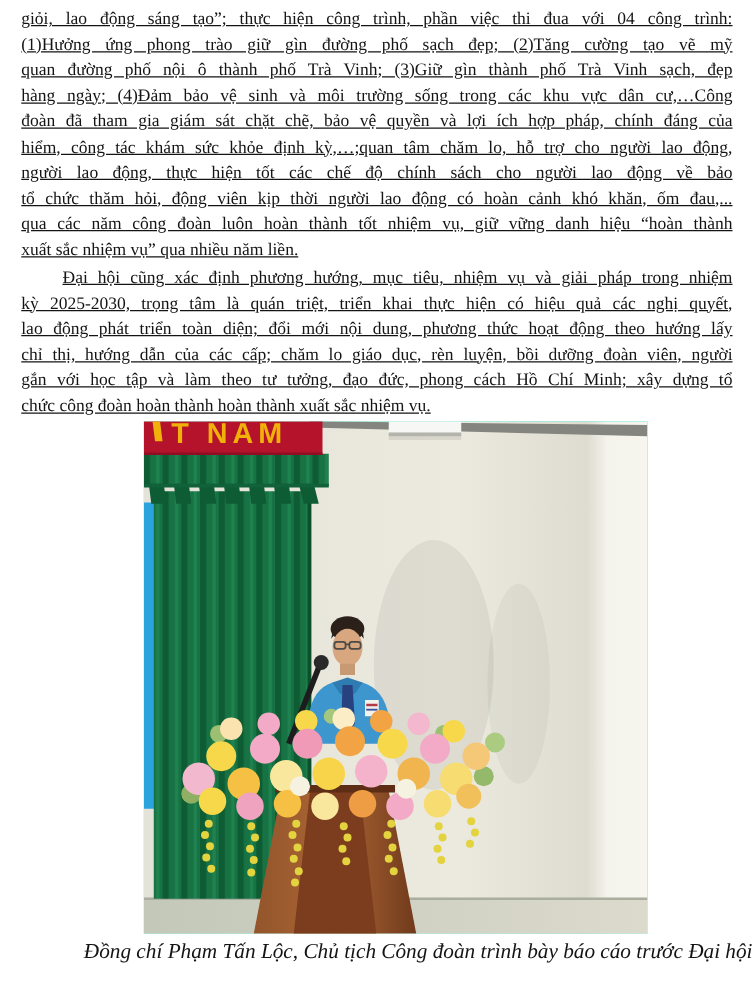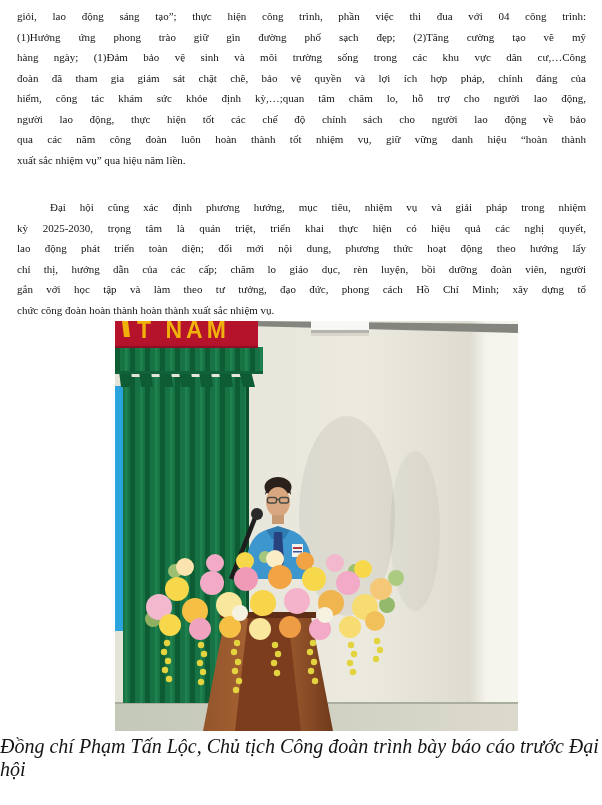--- a/index.html
+++ b/index.html
@@ -1,49 +1,51 @@
 <!DOCTYPE html>
 <html><head>
 <meta charset="utf-8">
 <style>
   html,body { margin:0; padding:0; }
   body {
     width:602px; height:805px; background:#ffffff; overflow:hidden;
     font-family:"Liberation Serif", serif; color:#141414;
   }
-  #text-block { padding:6px 16px 0 17px; font-size:11px; line-height:20.5px; }
+  #text-block { padding:6px 16px 0 17px; font-size:14px; line-height:20.5px;text-decoration:underline; }
   .tline { text-align:justify; text-align-last:justify; text-justify:inter-word; white-space:nowrap; }
   .tline.last { text-align-last:left; }
-  #paragraph-2 { margin-top:27px; }
+  #paragraph-2 { margin-top:2px; }
   #paragraph-2 .tline:first-child { text-indent:33px; }
   #photo-figure {
     margin:1px 0 0 115px; width:403px; height:410px; position:relative;
     overflow:hidden; background:#5eead4;
   }
   #photo-figure svg { display:block; }
   #caption {
-    margin-top:4px; text-align:left; font-style:italic; font-size:20px; color:#141414;
+    margin-top:4px; text-align:right; font-style:italic; font-size:17px; color:#141414;
   }
   .banner-label {
     font-family:"Liberation Sans", sans-serif; font-weight:700; letter-spacing:4px;
   }
 </style>
 </head>
 <body>
 
 <div id="text-block">
   <div id="paragraph-1">
       <div class="tline">giỏi, lao động sáng tạo”; thực hiện công trình, phần việc thi đua với 04 công trình:</div>
       <div class="tline">(1)Hưởng ứng phong trào giữ gìn đường phố sạch đẹp; (2)Tăng cường tạo vẽ mỹ</div>
-      <div class="tline">hàng ngày; (1)Đảm bảo vệ sinh và môi trường sống trong các khu vực dân cư,…Công</div>
+      <div class="tline">quan đường phố nội ô thành phố Trà Vinh; (3)Giữ gìn thành phố Trà Vinh sạch, đẹp</div>
+      <div class="tline">hàng ngày; (4)Đảm bảo vệ sinh và môi trường sống trong các khu vực dân cư,…Công</div>
       <div class="tline">đoàn đã tham gia giám sát chặt chẽ, bảo vệ quyền và lợi ích hợp pháp, chính đáng của</div>
       <div class="tline">hiểm, công tác khám sức khỏe định kỳ,…;quan tâm chăm lo, hỗ trợ cho người lao động,</div>
       <div class="tline">người lao động, thực hiện tốt các chế độ chính sách cho người lao động về bảo</div>
+      <div class="tline">tổ chức thăm hỏi, động viên kịp thời người lao động có hoàn cảnh khó khăn, ốm đau,...</div>
       <div class="tline">qua các năm công đoàn luôn hoàn thành tốt nhiệm vụ, giữ vững danh hiệu “hoàn thành</div>
-      <div class="tline last">xuất sắc nhiệm vụ” qua hiệu năm liền.</div>
+      <div class="tline last">xuất sắc nhiệm vụ” qua nhiều năm liền.</div>
     </div>
   <div id="paragraph-2">
       <div class="tline">Đại hội cũng xác định phương hướng, mục tiêu, nhiệm vụ và giải pháp trong nhiệm</div>
       <div class="tline">kỳ 2025-2030, trọng tâm là quán triệt, triển khai thực hiện có hiệu quả các nghị quyết,</div>
       <div class="tline">lao động phát triển toàn diện; đổi mới nội dung, phương thức hoạt động theo hướng lấy</div>
       <div class="tline">chỉ thị, hướng dẫn của các cấp; chăm lo giáo dục, rèn luyện, bồi dưỡng đoàn viên, người</div>
       <div class="tline">gắn với học tập và làm theo tư tưởng, đạo đức, phong cách Hồ Chí Minh; xây dựng tổ</div>
       <div class="tline last">chức công đoàn hoàn thành hoàn thành xuất sắc nhiệm vụ.</div>
     </div>
 </div>

